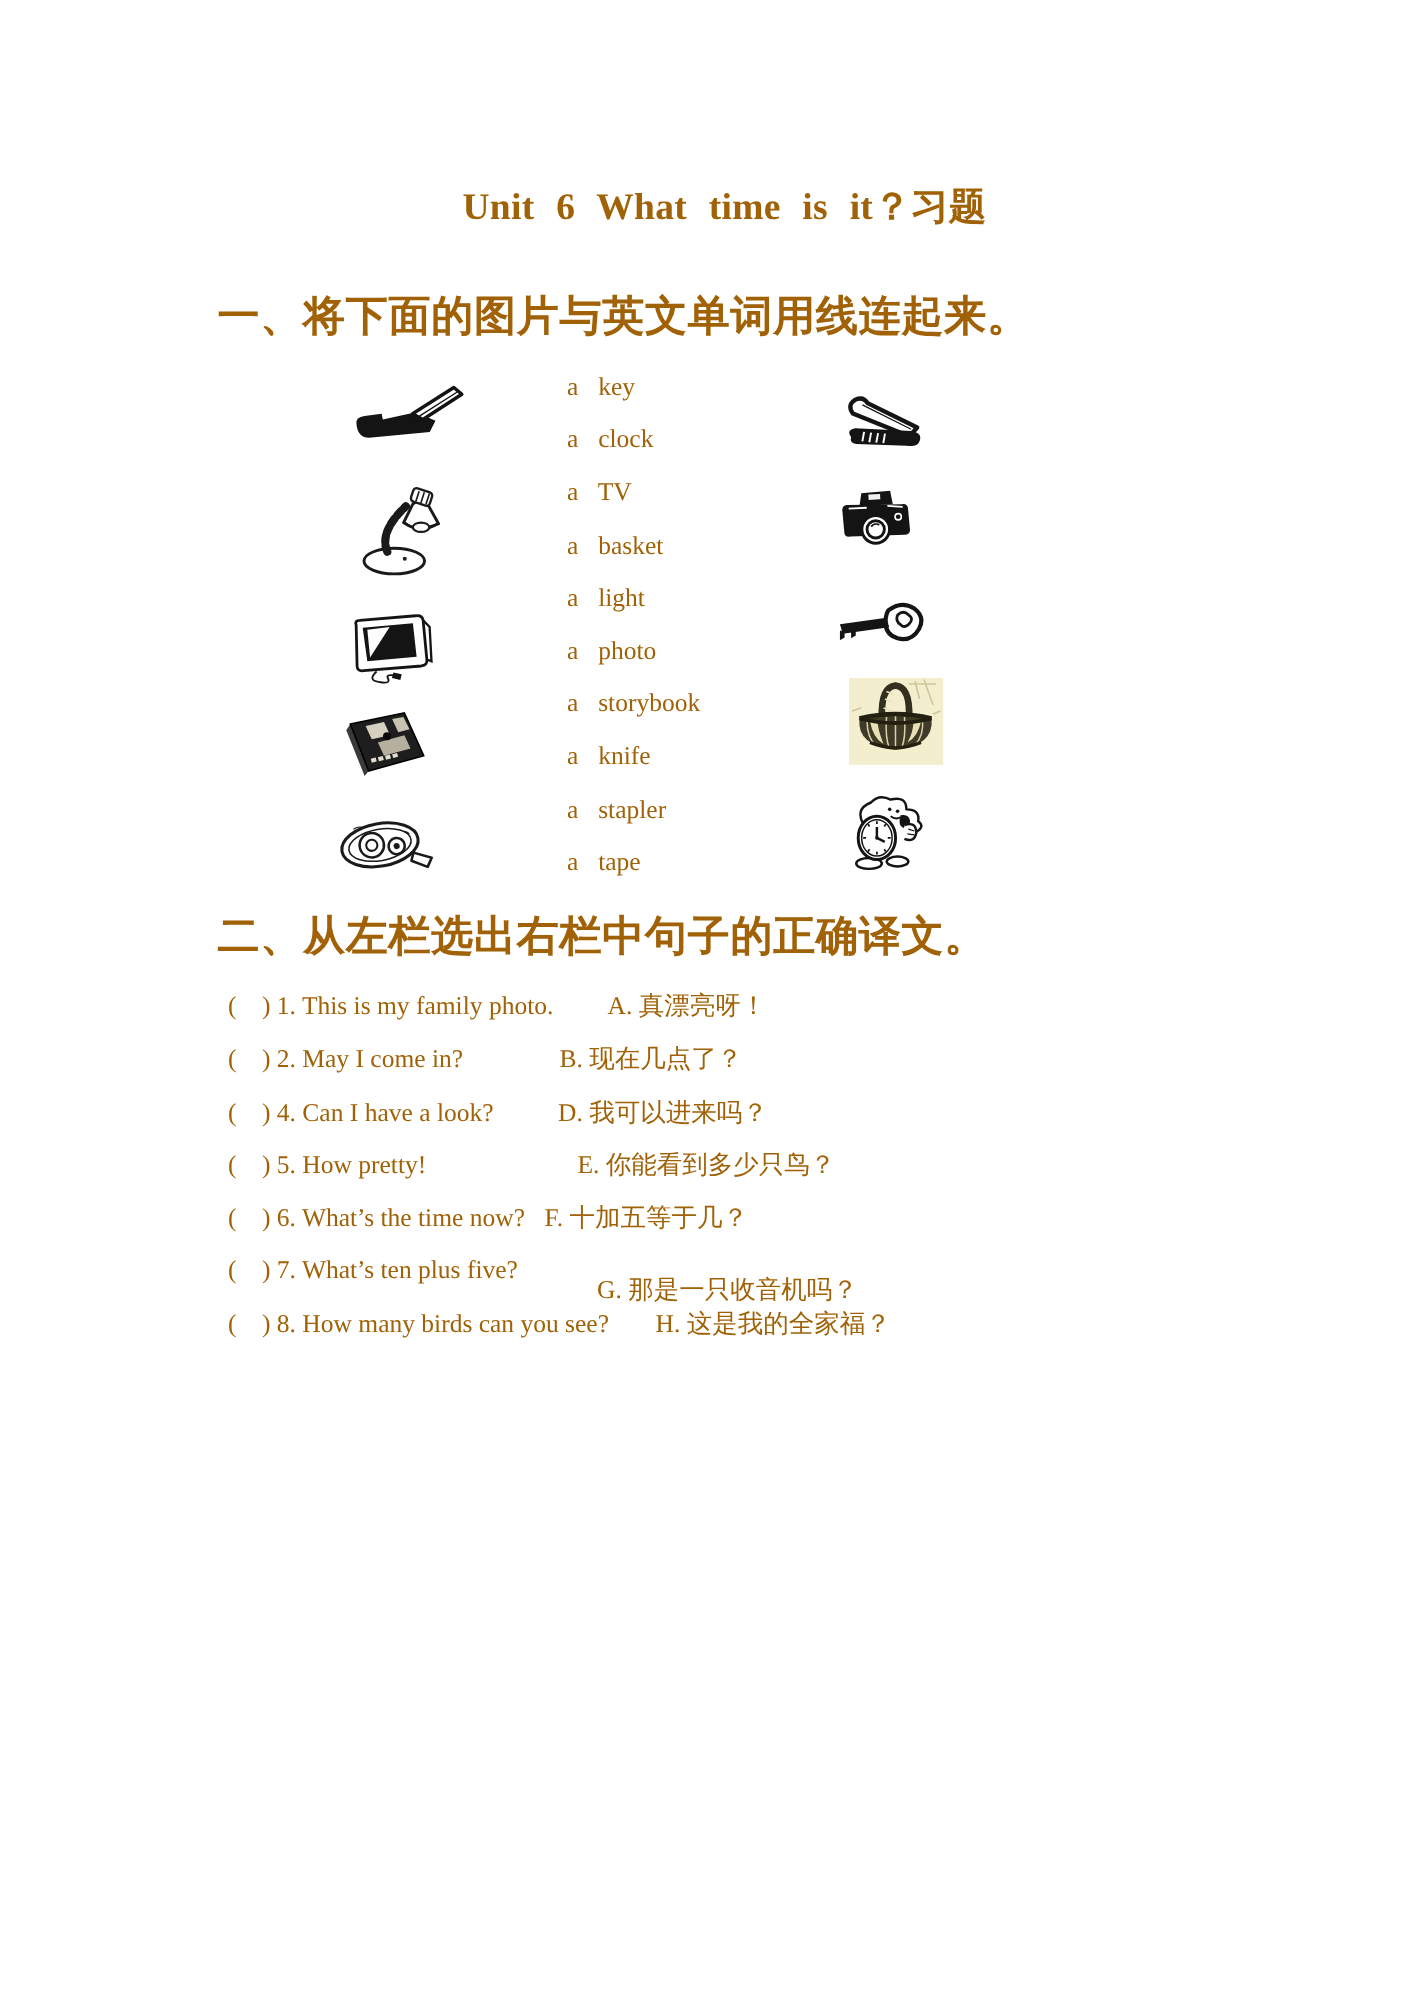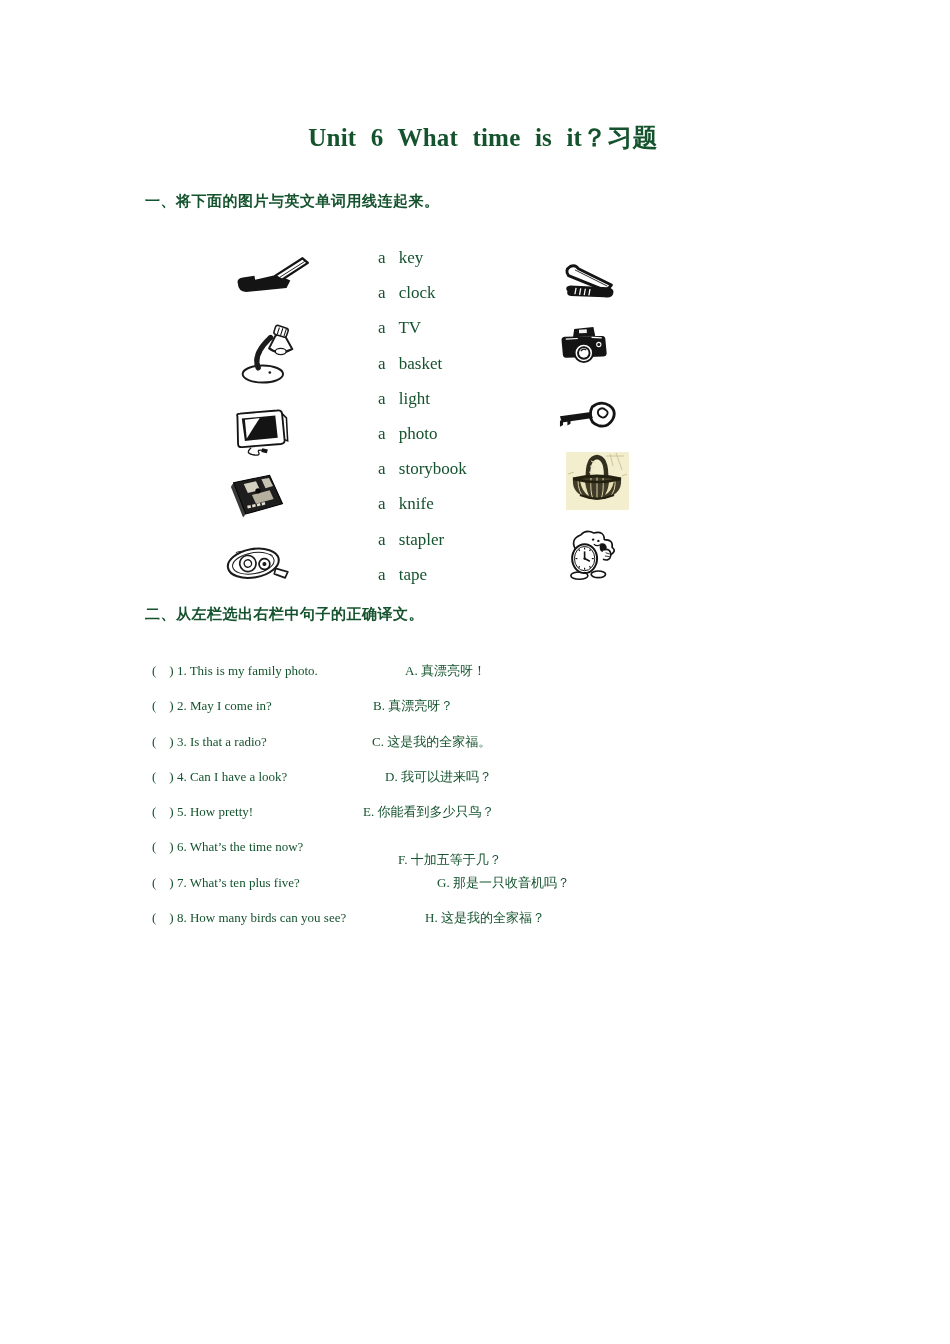--- a/index.html
+++ b/index.html
@@ -1,33 +1,33 @@
 <!DOCTYPE html>
 <html><head>
 <meta charset="utf-8">
 <style>
   html,body { margin:0; padding:0; background:#ffffff; }
   .page {
     position:relative; width:950px; height:1344px; background:#ffffff;
-    font-family:"Liberation Serif","DejaVu Serif",serif; color:#14532d; overflow:hidden;
+    font-family:"Liberation Serif","DejaVu Serif",serif; color:#a16207; overflow:hidden;
   }
   .title {
     position:absolute; top:121px; left:0; width:950px; margin:0;
     text-align:center; font-size:25px; font-weight:700; word-spacing:8px;
     transform:translateX(8px); letter-spacing:0.2px;
   }
-  .s-heading { position:absolute; margin:0; font-size:15px; font-weight:700; letter-spacing:0.5px; }
+  .s-heading { position:absolute; margin:0; font-size:28px; font-weight:700; letter-spacing:0.5px; }
   .s1-heading { top:192px; left:145px; }
   .s2-heading { top:605px; left:145px; }
 
   .word-list { position:absolute; top:240px; left:378px; }
   .word { height:35.2px; line-height:35.2px; font-size:17px; word-spacing:9px; white-space:pre; }
 
   .match-rows { position:absolute; top:653px; left:152px; width:740px; }
-  .row { position:relative; height:35.3px; line-height:35.3px; font-size:13px; }
+  .row { position:relative; height:35.3px; line-height:35.3px; font-size:17px; }
   .row .left  { white-space:pre; }
   .row .right { position:absolute; top:0; white-space:pre; }
   .row:nth-child(1) .right { left:253px;font-family:Liberation Serif, serif; }
   .row:nth-child(2) .right { left:221px; }
   .row:nth-child(3) .right { left:220px; }
   .row:nth-child(4) .right { left:233px; }
   .row:nth-child(5) .right { left:211px; }
   .row:nth-child(6) .right { left:246px;margin-top:13px; }
   .row:nth-child(7) .right { left:241px;margin-left:44px; }
   .row:nth-child(8) .right { left:273px; }
@@ -229,25 +229,21 @@
 
   <h2 class="s-heading s2-heading">二、从左栏选出右栏中句子的正确译文。</h2>
 
   <div class="match-rows">
     <div class="row">
       <span class="left">(    ) 1. This is my family photo.</span>
       <span class="right">A. 真漂亮呀！</span>
     </div>
     <div class="row">
       <span class="left">(    ) 2. May I come in?</span>
-      <span class="right">B. 真漂亮呀？</span>
-    </div>
-    <div class="row">
-      <span class="left">(    ) 3. Is that a radio?</span>
-      <span class="right">C. 这是我的全家福。</span>
+      <span class="right">B. 现在几点了？</span>
     </div>
     <div class="row">
       <span class="left">(    ) 4. Can I have a look?</span>
       <span class="right">D. 我可以进来吗？</span>
     </div>
     <div class="row">
       <span class="left">(    ) 5. How pretty!</span>
       <span class="right">E. 你能看到多少只鸟？</span>
     </div>
     <div class="row">

